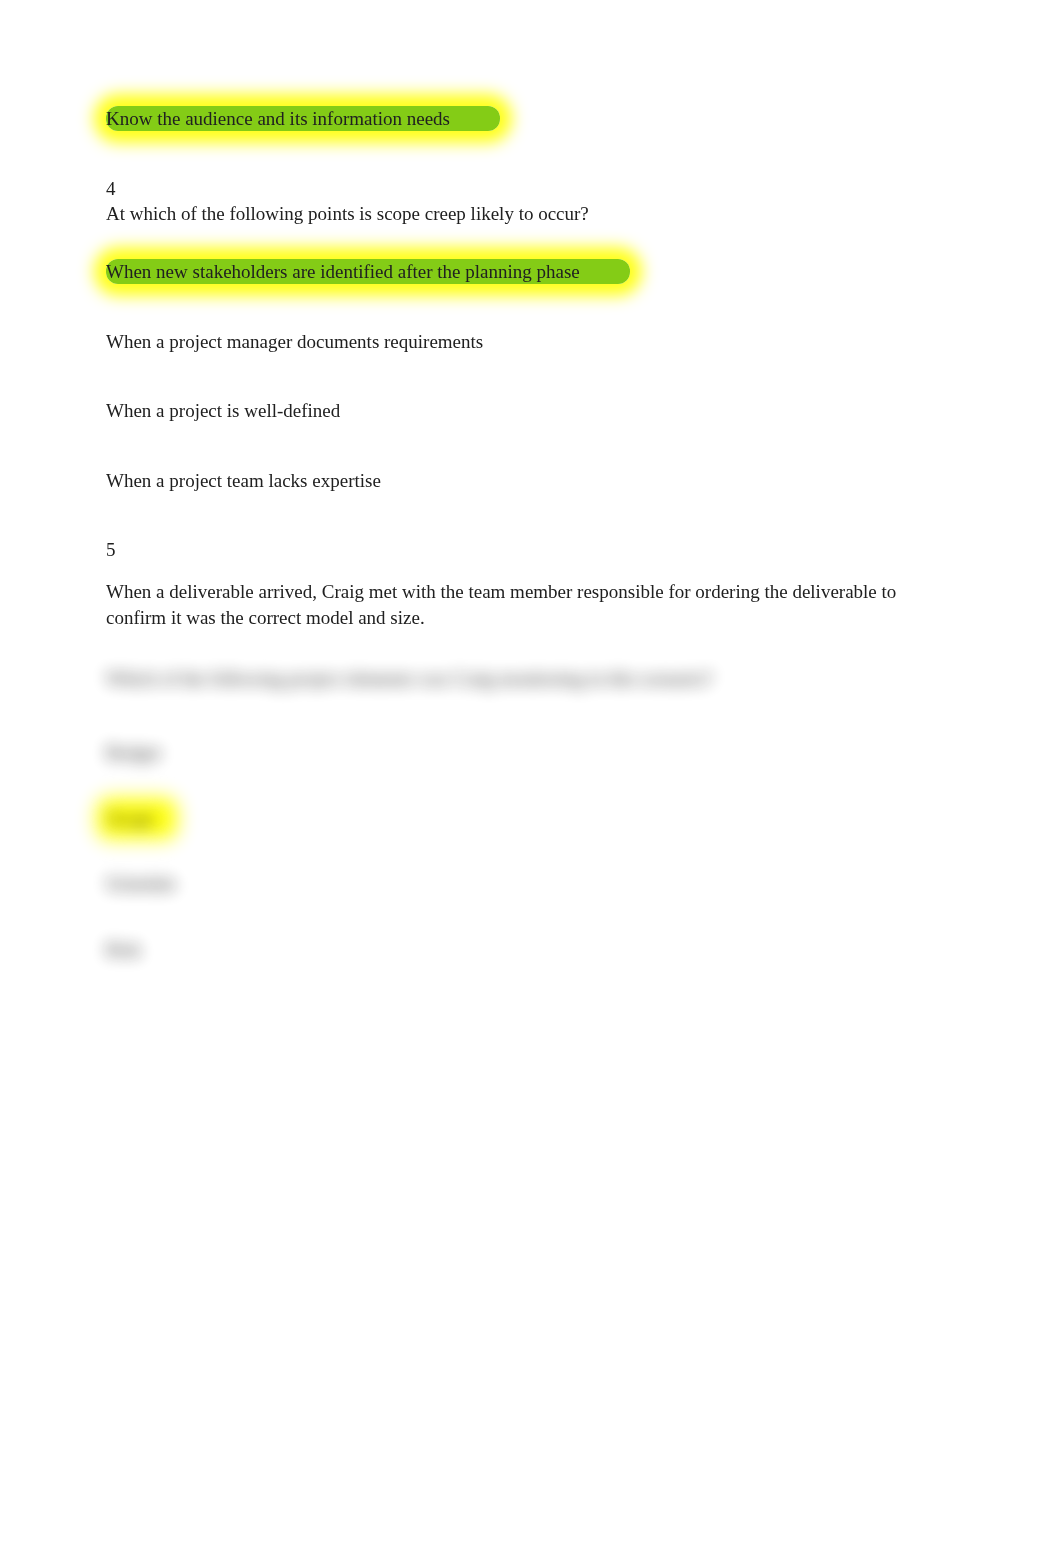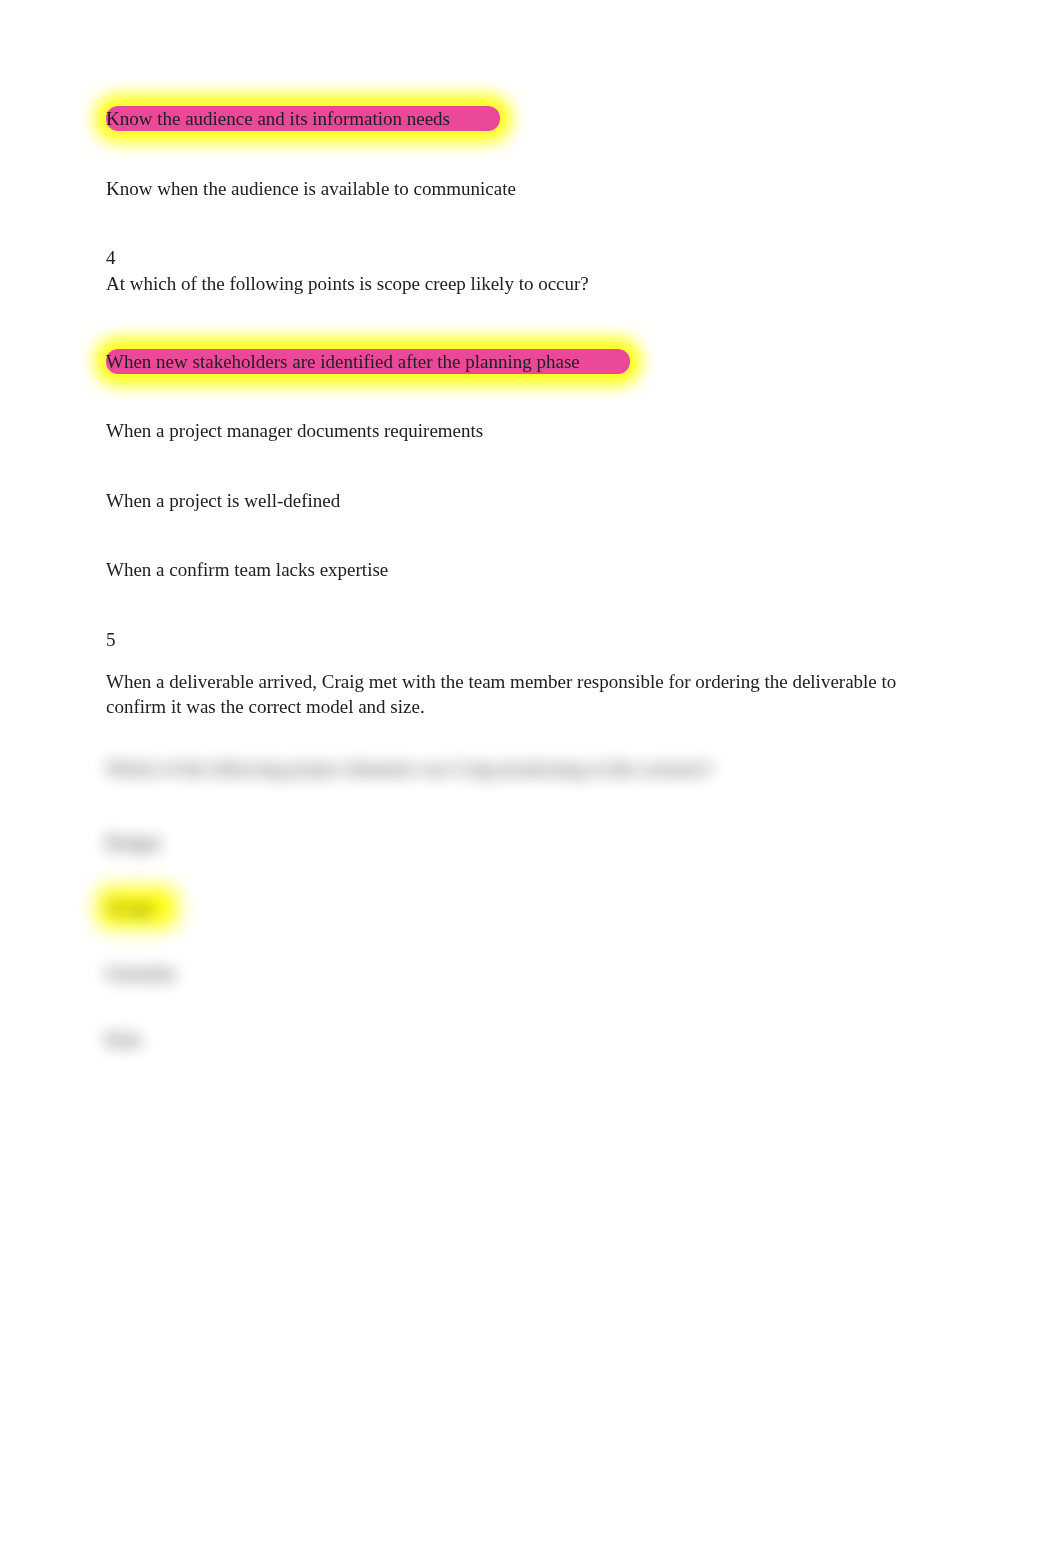--- a/index.html
+++ b/index.html
@@ -15,28 +15,28 @@
     .page {
       padding: 106px 106px 0 106px;
     }
     .answer {
       margin-bottom: 44px;
     }
     .highlight {
       display: inline;
       padding: 2px 50px 2px 0;
       border-radius: 12px;
-      background: #ec4899;
+      background: #84cc16;
       box-shadow: 0 0 16px 12px rgba(255,255,0,0.9);
     }
     .qnum {
       margin-top: 18px;
     }
     .qtext {
-      margin-bottom: 52px;
+      margin-bottom: 32px;
     }
     .qtext-nogap {
       margin-bottom: 0;
       margin-top: 16px;
     }
     .blur-zone {
       filter: blur(8px);
       opacity: 0.95;
       margin-top: 36px;
     }
@@ -51,38 +51,35 @@
     }
   </style>
 </head>
 <body>
 
 <div class="page">
 
   <div class="answer">
     <span class="highlight">Know the audience and its information needs</span>
   </div>
-  <div class="answer">
-    <span>Know when the audience is available to communicate</span>
-  </div>
 
   <div class="qnum">4</div>
   <div class="qtext">At which of the following points is scope creep likely to occur?</div>
 
   <div class="answer">
     <span class="highlight">When new stakeholders are identified after the planning phase</span>
   </div>
   <div class="answer">
     <span>When a project manager documents requirements</span>
   </div>
   <div class="answer">
     <span>When a project is well-defined</span>
   </div>
   <div class="answer">
-    <span>When a confirm team lacks expertise</span>
+    <span>When a project team lacks expertise</span>
   </div>
 
   <div class="qnum">5</div>
   <div class="qtext-nogap">When a deliverable arrived, Craig met with the team member responsible for ordering the deliverable to confirm it was the correct model and size.</div>
 
   <div class="blur-zone">
     <div class="answer first">
       <span>Which of the following project elements was Craig monitoring in this scenario?</span>
     </div>
     <div class="answer">

